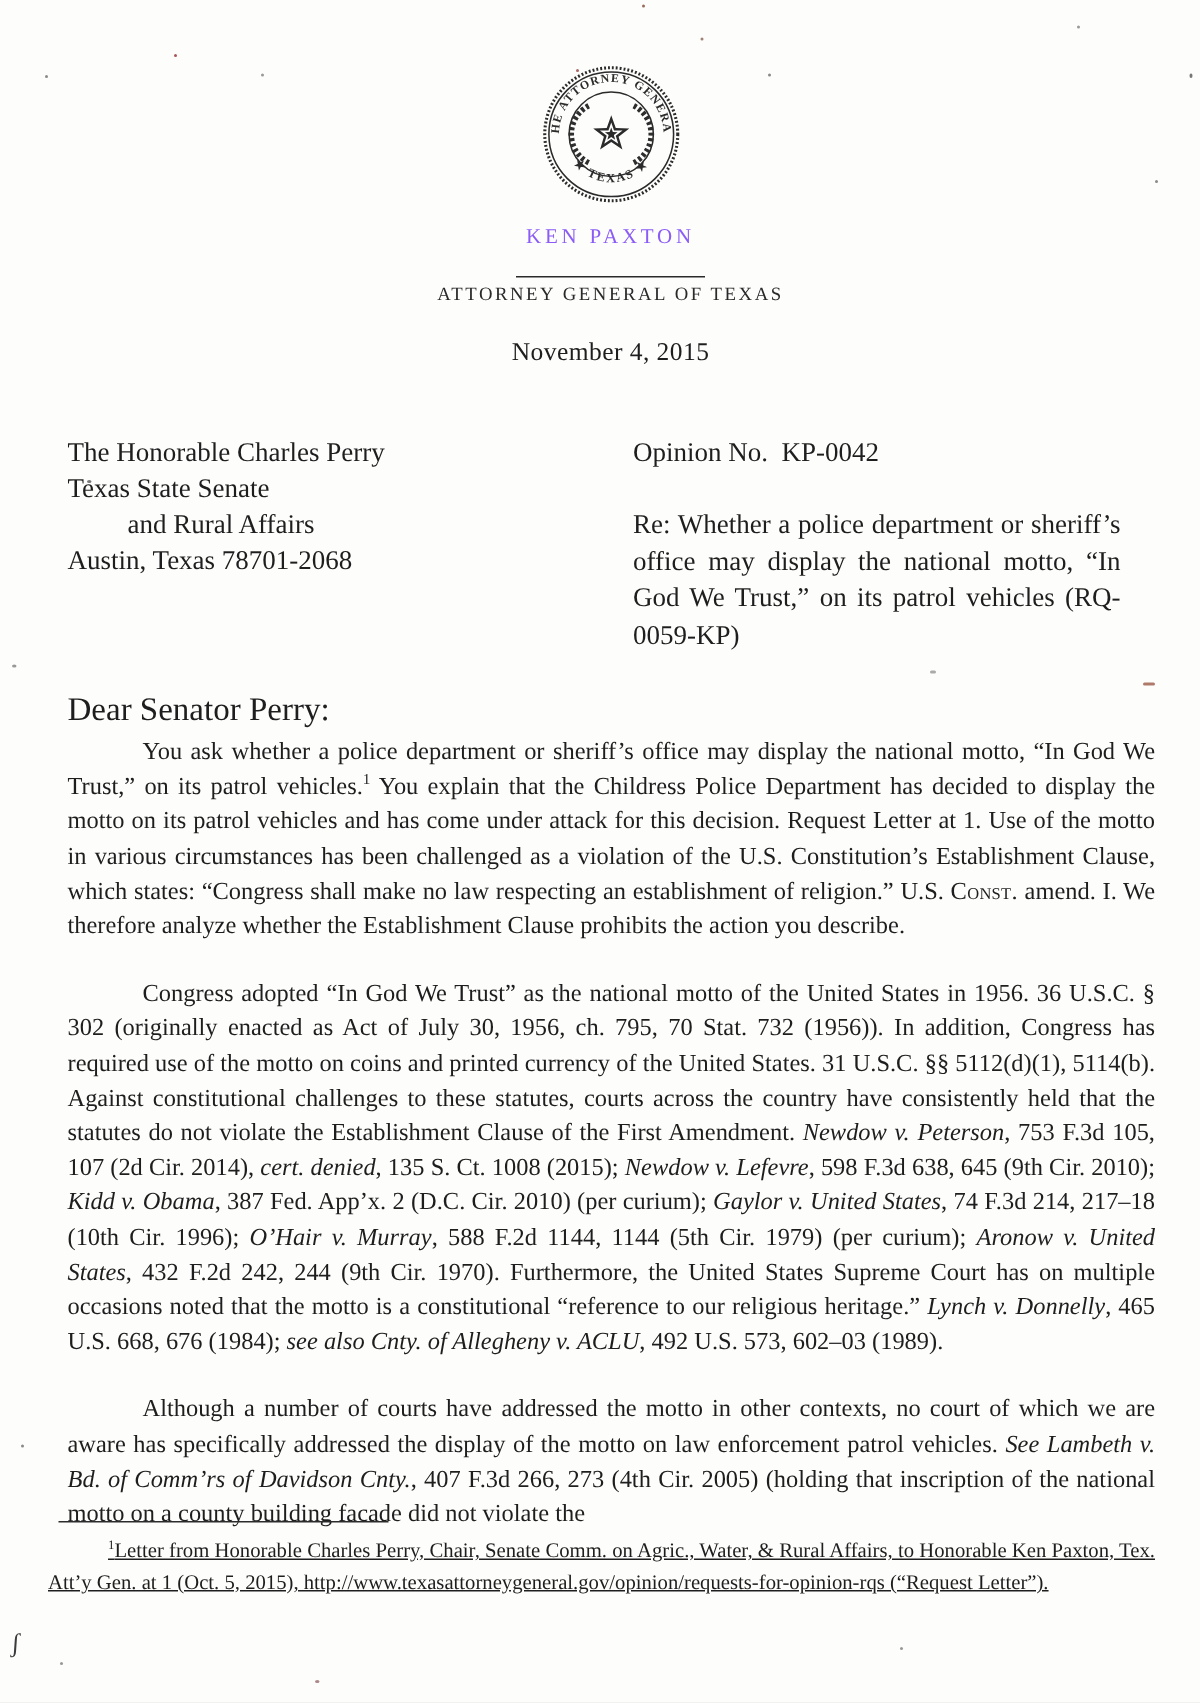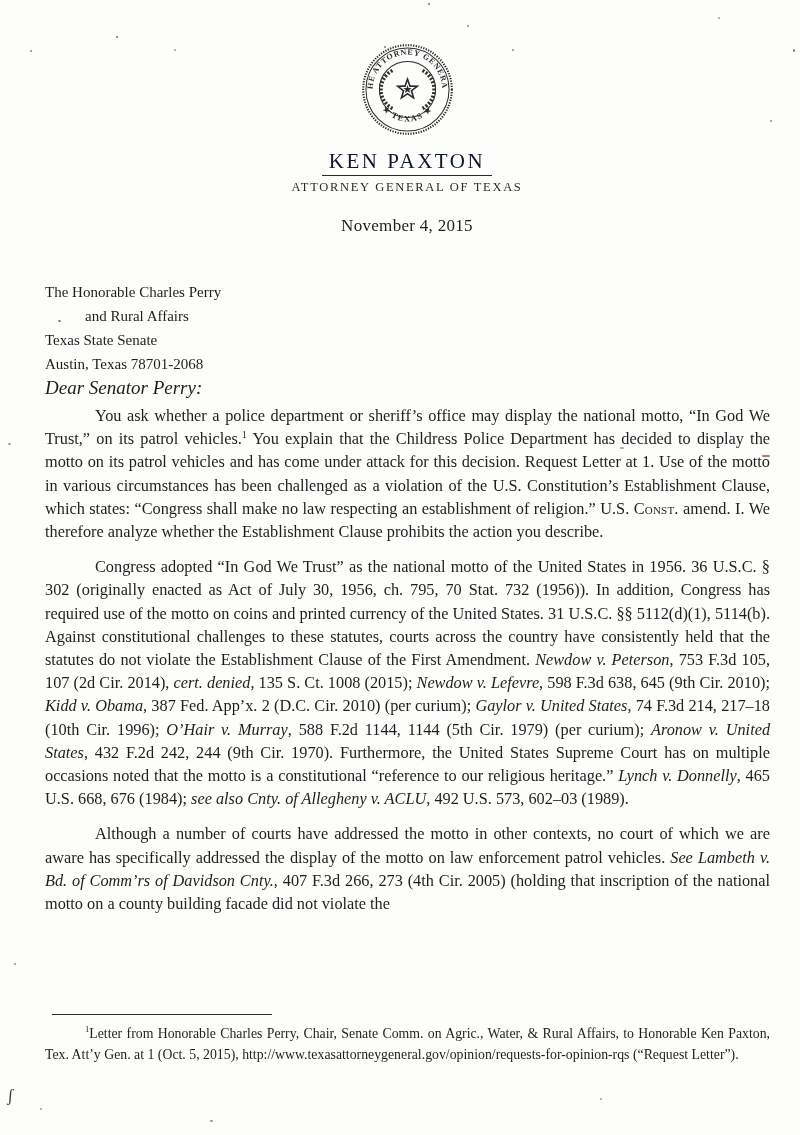--- a/index.html
+++ b/index.html
@@ -5,47 +5,47 @@
   html,body{margin:0;padding:0;background:#e8e8e8;}
   .page{
     position:relative;width:800px;height:1135px;background:#fdfdfc;overflow:hidden;
     font-family:"Liberation Serif","DejaVu Serif",serif;color:#1e1e1e;margin:0 auto;
   }
   
   .letterhead{text-align:center;padding-top:42px;transform:translateX(7px);}
   .seal{display:block;margin:0 auto;}
   .name-wrap{margin-top:12px;}
   .lh-name{
-    display:inline-block;font-size:21px;letter-spacing:2.5px;color:#0f172a;
-    border-bottom:1.6px solid #2a2a2a;padding:0 7px 1px 7px;white-space:nowrap;
+    display:inline-block;font-size:14px;letter-spacing:2.5px;color:#8b5cf6;
+    border-bottom:1.6px solid #2a2a2a;padding:0 7px 17px 7px;white-space:nowrap;
   }
   .lh-title{font-size:12.5px;letter-spacing:1.7px;margin-top:4px;color:#2a2a2a;white-space:nowrap;}
   .letter-date{font-size:17px;margin-top:21px;letter-spacing:.3px;}
   
   .meta-row{
     display:flex;justify-content:space-between;align-items:flex-start;
-    padding:0 53px 0 45px;margin-top:44px;font-size:15px;line-height:24px;
+    padding:0 53px 0 45px;margin-top:44px;font-size:18px;line-height:24px;
   }
   .address{max-width:390px;}
   .addr-line{white-space:pre-wrap;}
   .addr-indent{padding-left:40px;}
   .opinion{width:325px;}
   .opinion-no{white-space:pre-wrap;margin-bottom:24px;}
   .re{text-align:justify;line-height:24.5px;}
   
-  .salutation{padding:0 45px;margin-top:0;font-size:19px;line-height:24px;font-style:italic;}
+  .salutation{padding:0 45px;margin-top:26px;font-size:22px;line-height:24px;}
   .body{padding:0 30px 0 45px;font-size:16.3px;line-height:23.2px;}
   .para{margin:0;text-align:justify;text-indent:50px;}
   .body .para:first-child{margin-top:4px;}
-  .para + .para{margin-top:12px;}
+  .para + .para{margin-top:22px;}
   .i{font-style:italic;}
   .sc{font-variant:small-caps;letter-spacing:.2px;}
   sup{font-size:.62em;line-height:0;vertical-align:super;}
   
-  .footnote{position:absolute;left:45px;right:30px;top:1014px;}
+  .footnote{position:absolute;left:32px;right:30px;top:1014px;text-decoration:underline;}
   .fn-rule{width:220px;margin-left:7px;border-top:1.6px solid #2c2c2c;height:0;}
   .fn-text{margin:9px 0 0 0;font-size:13.8px;line-height:20.8px;text-align:justify;text-indent:40px;}
   
   .speck{position:absolute;border-radius:50%;}
   .pen-mark{
     position:absolute;left:8px;top:1086px;font-size:17px;font-style:italic;
     color:#3c3c3c;transform:rotate(-6deg);
   }
 </style>
 </head>
@@ -77,23 +77,27 @@
     <div class="name-wrap">
       <span class="lh-name">KEN PAXTON</span>
     </div>
     <div class="lh-title">ATTORNEY GENERAL OF TEXAS</div>
     <div class="letter-date">November 4, 2015</div>
   </div>
 
   <div class="meta-row">
     <div class="address">
       <div class="addr-line">The Honorable Charles Perry</div>
+      <div class="addr-line">Texas State Senate</div>
       <div class="addr-line addr-indent">and Rural Affairs</div>
-      <div class="addr-line">Texas State Senate</div>
       <div class="addr-line">Austin, Texas 78701-2068</div>
+    </div>
+    <div class="opinion">
+      <div class="opinion-no">Opinion No.  KP-0042</div>
+      <div class="re">Re: Whether a police department or sheriff’s office may display the national motto, “In God We Trust,” on its patrol vehicles (RQ-0059-KP)</div>
     </div>
   </div>
 
   <div class="salutation">Dear Senator Perry:</div>
 
   <div class="body">
     <p class="para"><span>You ask whether a police department or sheriff’s office may display the national motto, “In God We Trust,” on its patrol vehicles.</span><sup>1</sup><span> You explain that the Childress Police Department has decided to display the motto on its patrol vehicles and has come under attack for this decision. Request Letter at 1. Use of the motto in various circumstances has been challenged as a violation of the U.S. Constitution’s Establishment Clause, which states: “Congress shall make no law respecting an establishment of religion.” U.S. </span><span class="sc">Const.</span><span> amend. I. We therefore analyze whether the Establishment Clause prohibits the action you describe.</span></p>
     <p class="para"><span>Congress adopted “In God We Trust” as the national motto of the United States in 1956. 36 U.S.C. § 302 (originally enacted as Act of July 30, 1956, ch. 795, 70 Stat. 732 (1956)). In addition, Congress has required use of the motto on coins and printed currency of the United States. 31 U.S.C. §§ 5112(d)(1), 5114(b). Against constitutional challenges to these statutes, courts across the country have consistently held that the statutes do not violate the Establishment Clause of the First Amendment. </span><span class="i">Newdow v. Peterson</span><span>, 753 F.3d 105, 107 (2d Cir. 2014), </span><span class="i">cert. denied</span><span>, 135 S. Ct. 1008 (2015); </span><span class="i">Newdow v. Lefevre</span><span>, 598 F.3d 638, 645 (9th Cir. 2010); </span><span class="i">Kidd v. Obama</span><span>, 387 Fed. App’x. 2 (D.C. Cir. 2010) (per curium); </span><span class="i">Gaylor v. United States</span><span>, 74 F.3d 214, 217–18 (10th Cir. 1996); </span><span class="i">O’Hair v. Murray</span><span>, 588 F.2d 1144, 1144 (5th Cir. 1979) (per curium); </span><span class="i">Aronow v. United States</span><span>, 432 F.2d 242, 244 (9th Cir. 1970). Furthermore, the United States Supreme Court has on multiple occasions noted that the motto is a constitutional “reference to our religious heritage.” </span><span class="i">Lynch v. Donnelly</span><span>, 465 U.S. 668, 676 (1984); </span><span class="i">see also Cnty. of Allegheny v. ACLU</span><span>, 492 U.S. 573, 602–03 (1989).</span></p>
     <p class="para"><span>Although a number of courts have addressed the motto in other contexts, no court of which we are aware has specifically addressed the display of the motto on law enforcement patrol vehicles. </span><span class="i">See Lambeth v. Bd. of Comm’rs of Davidson Cnty.</span><span>, 407 F.3d 266, 273 (4th Cir. 2005) (holding that inscription of the national motto on a county building facade did not violate the</span></p>
   </div>

